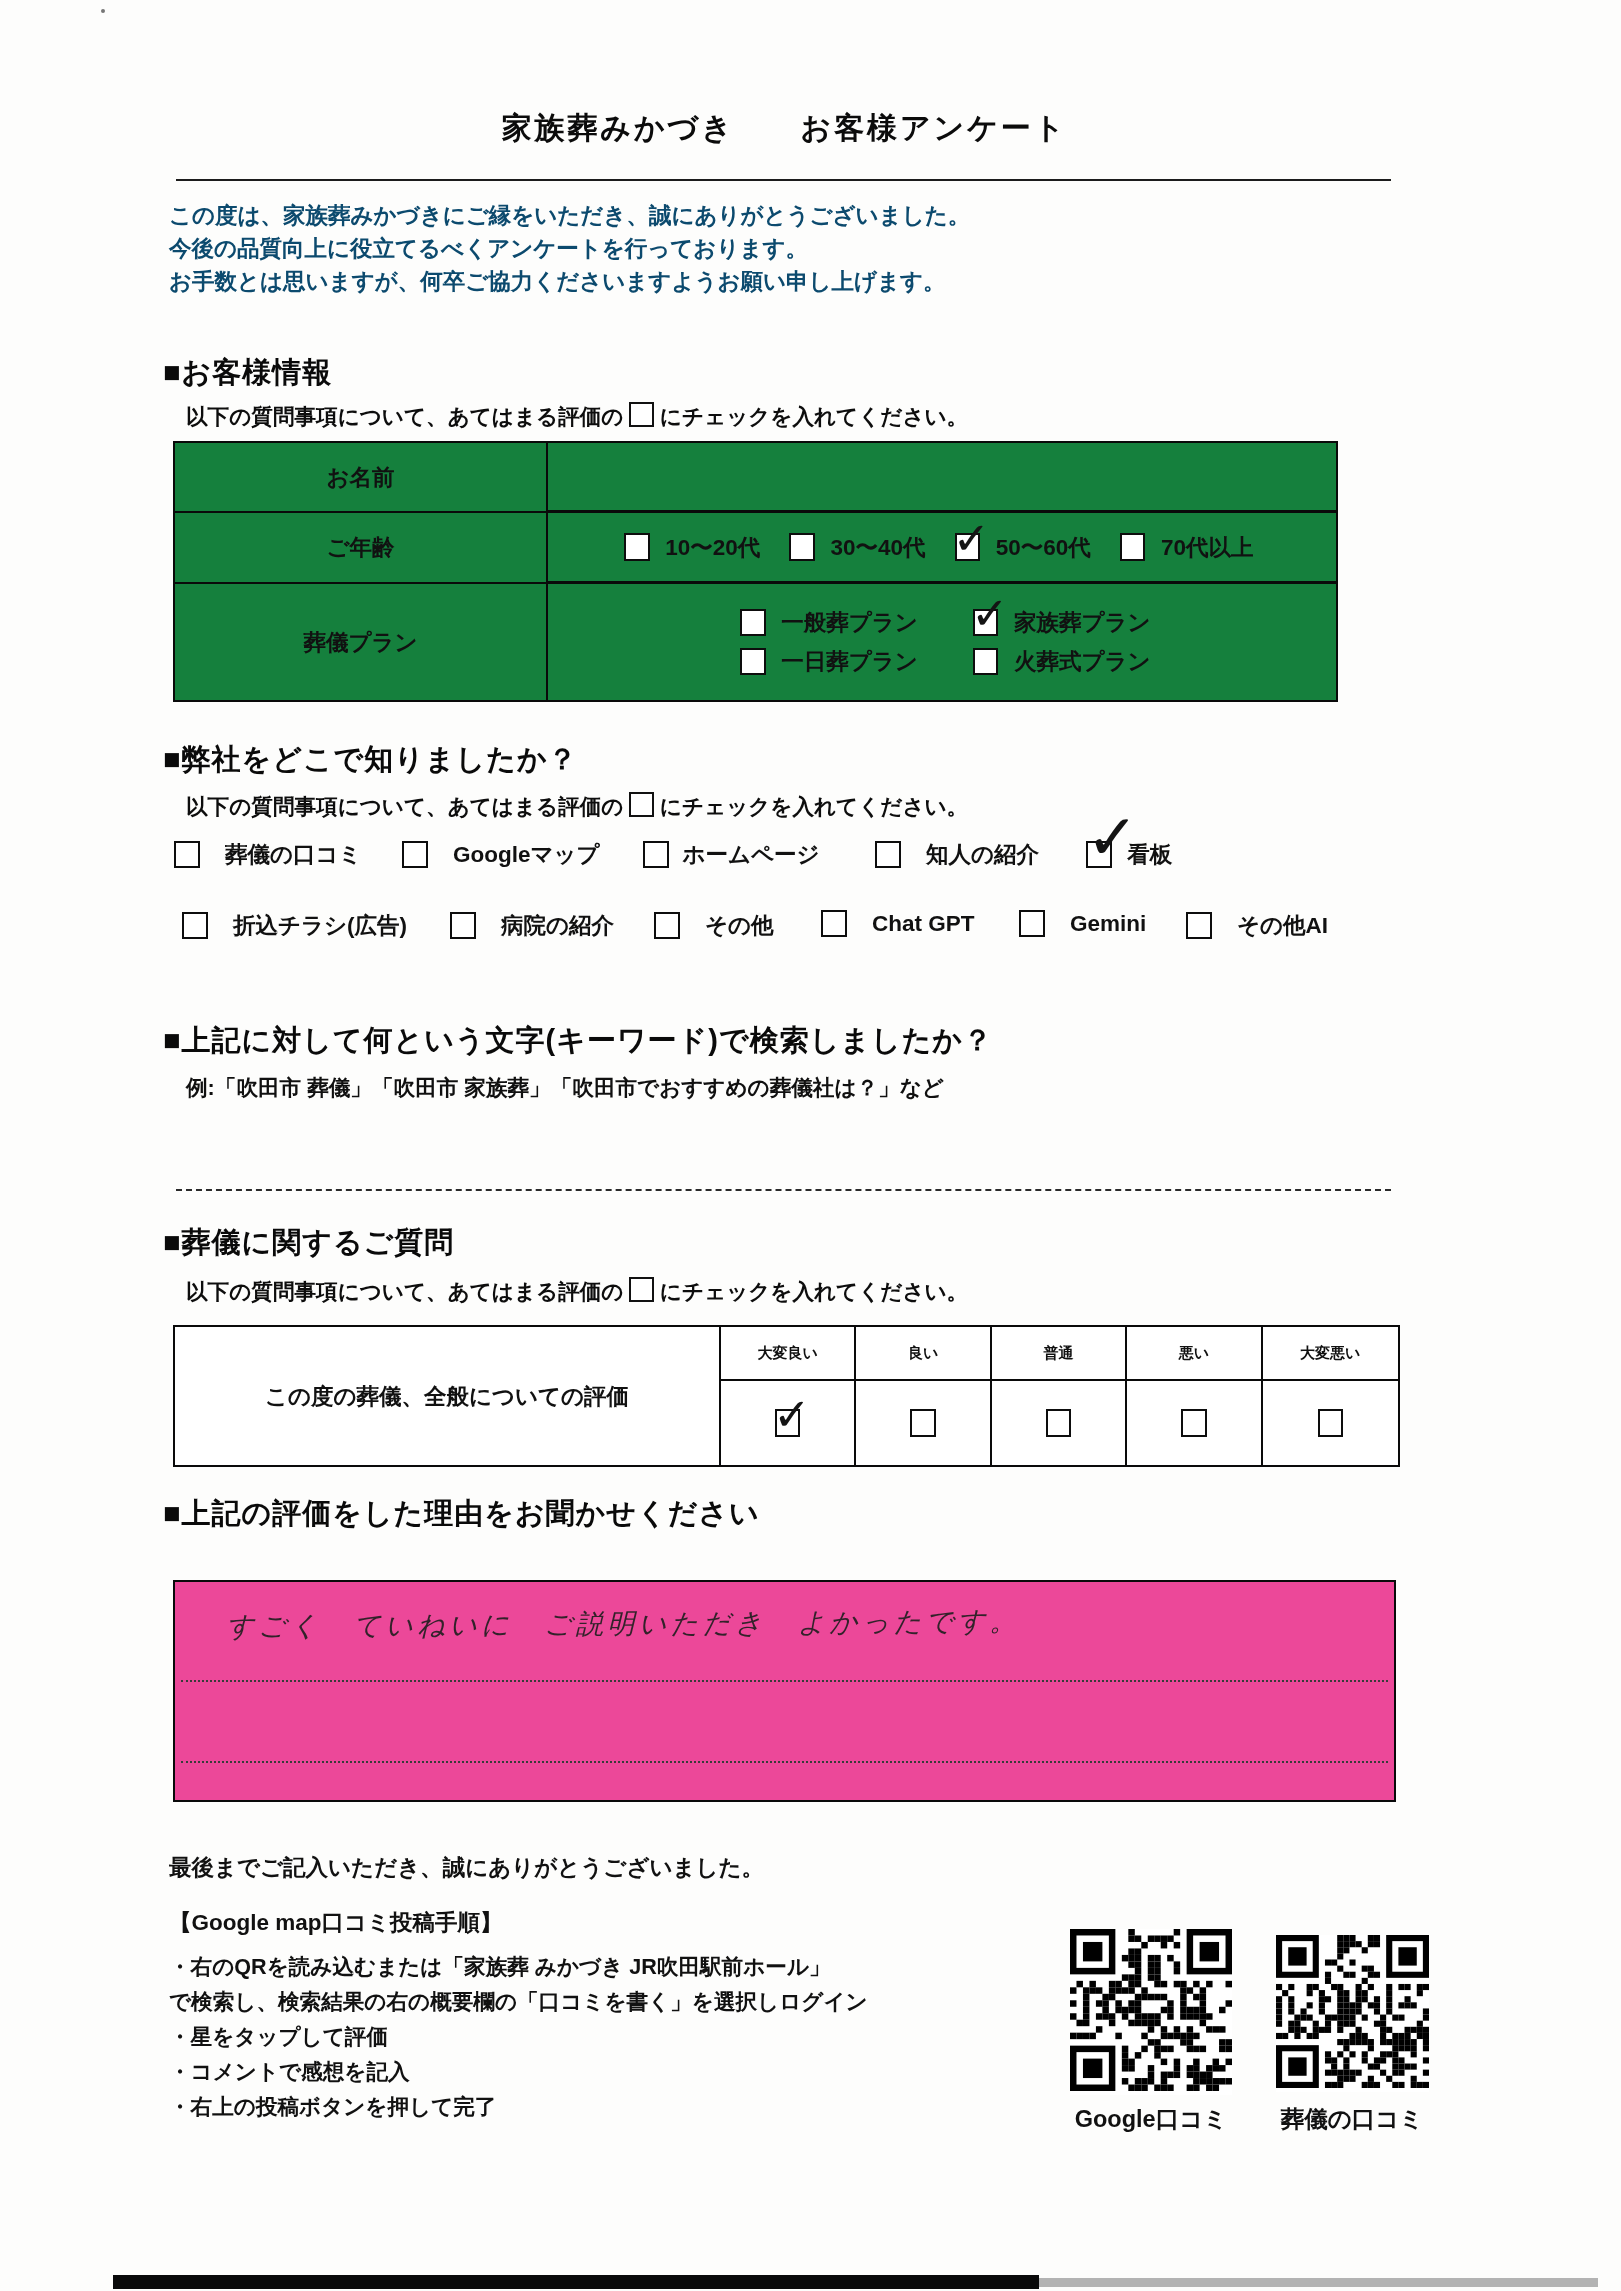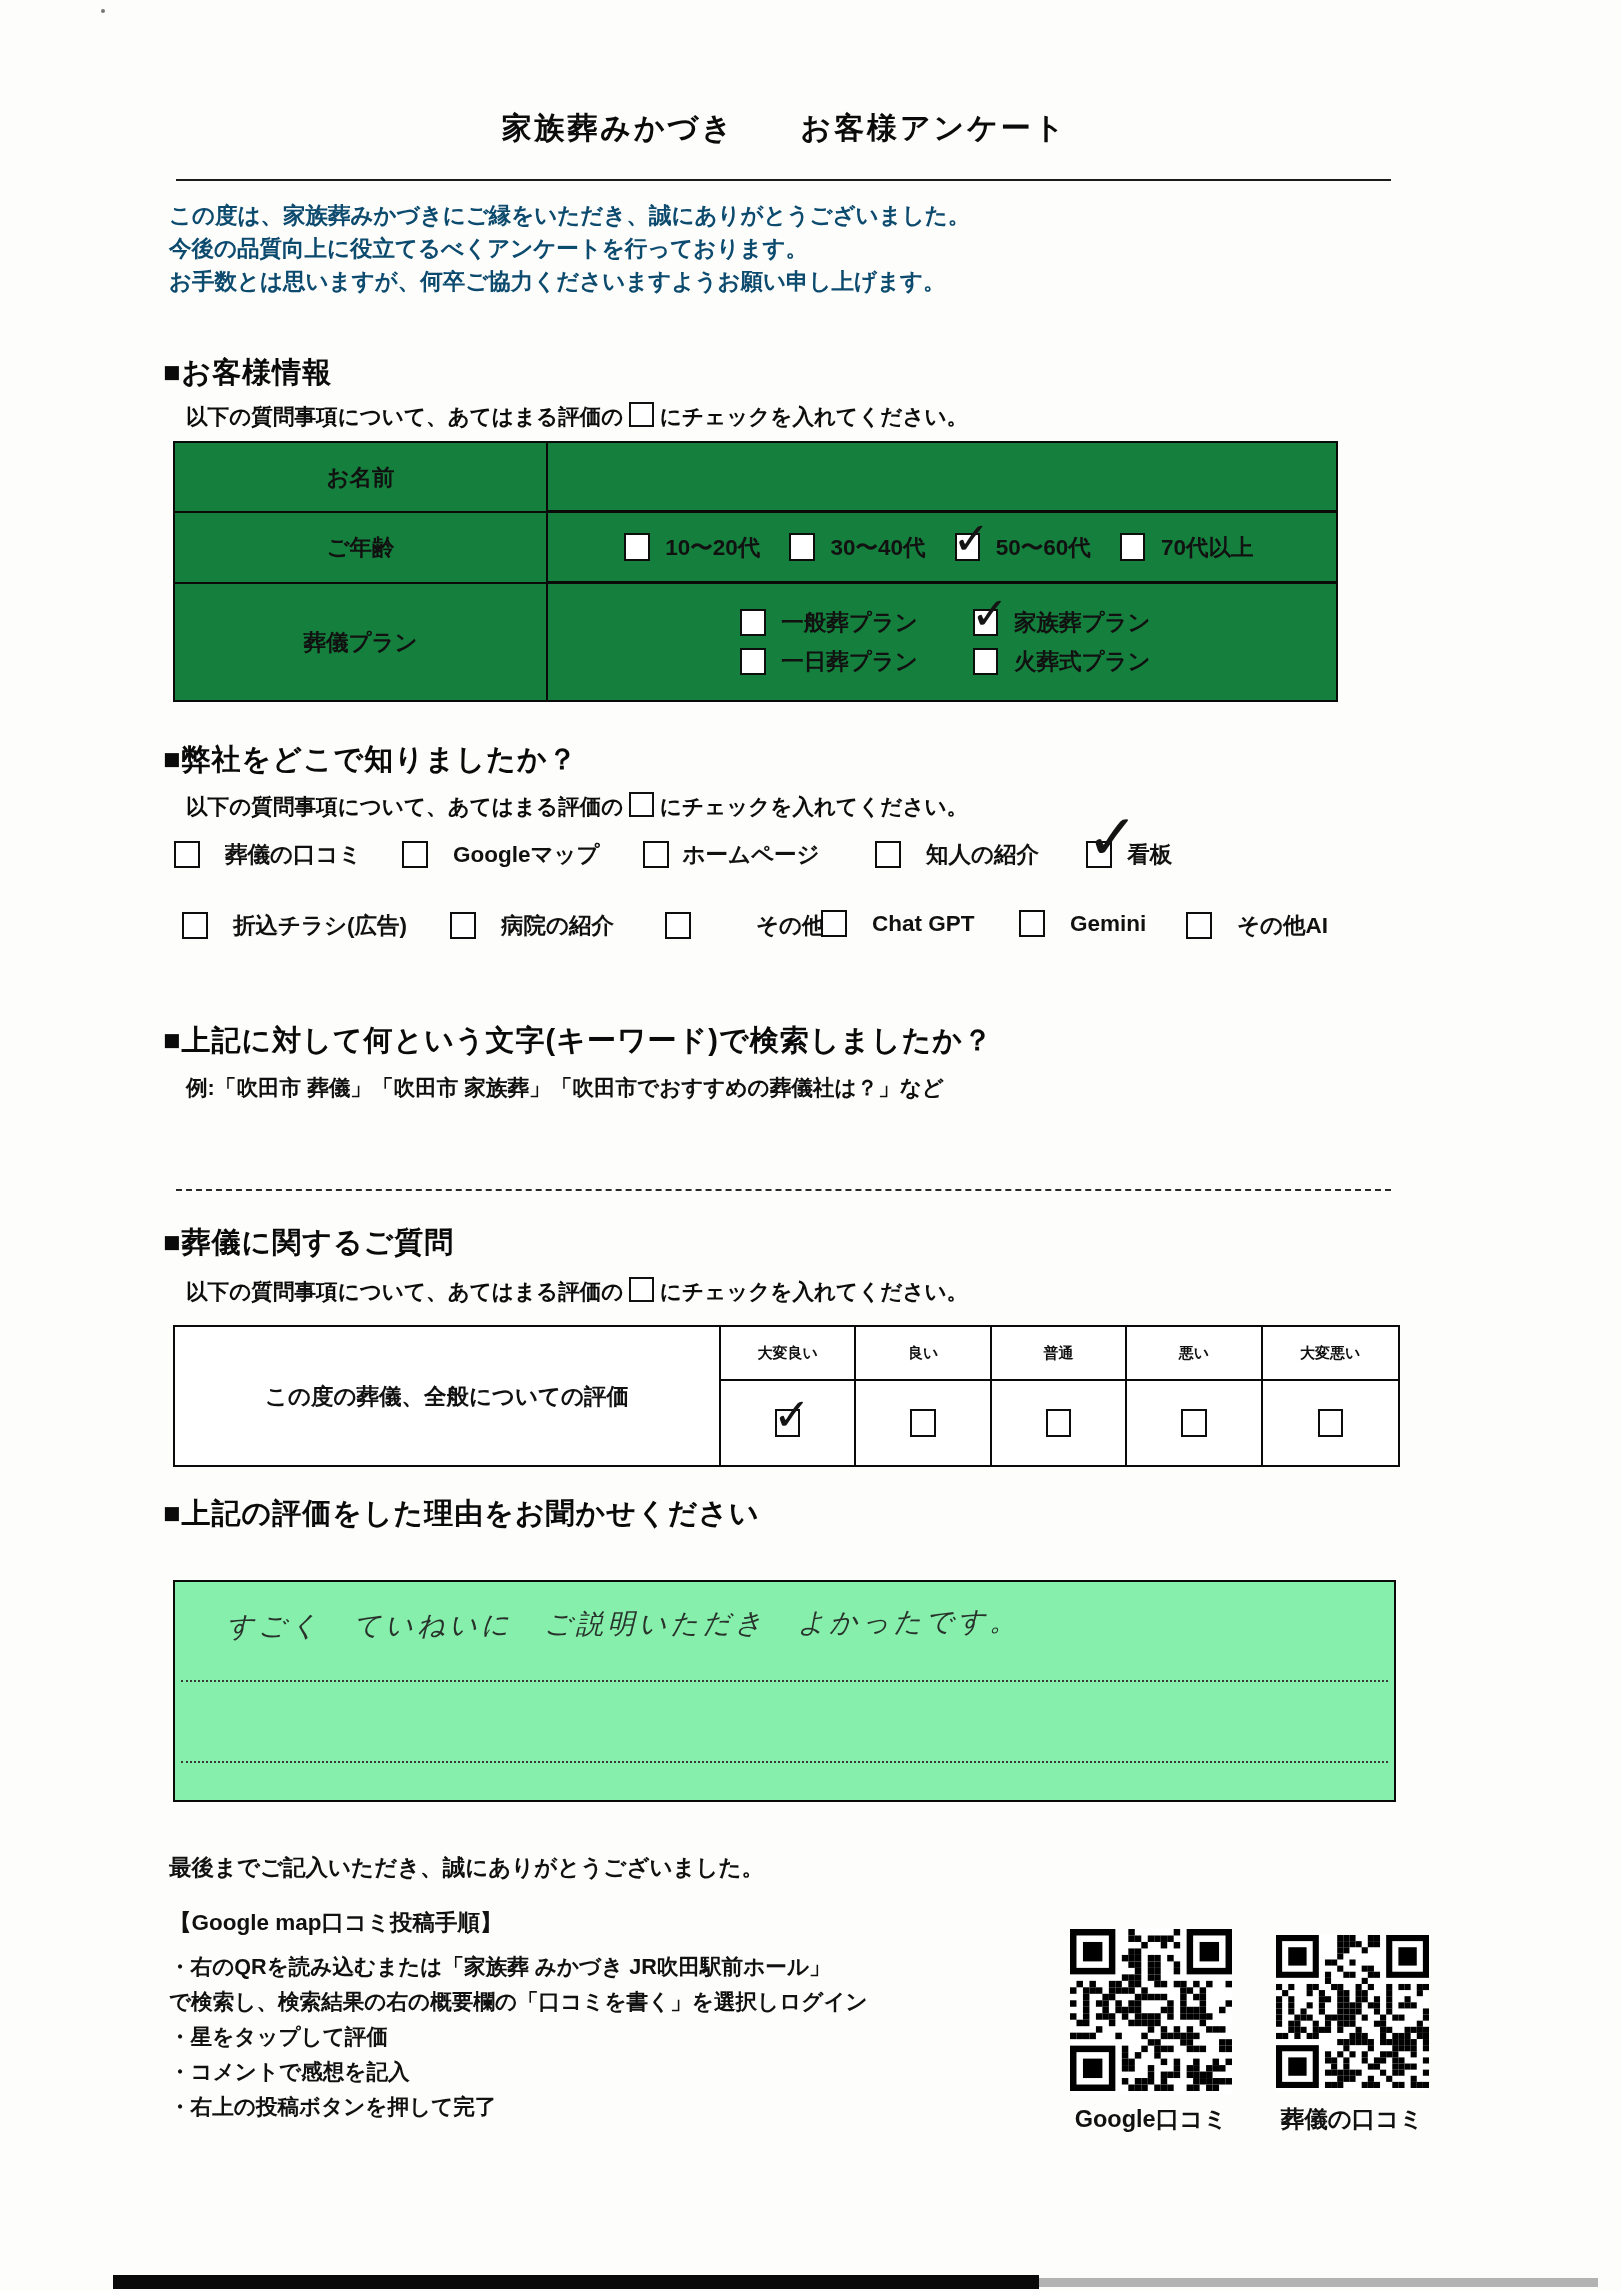--- a/index.html
+++ b/index.html
@@ -66,21 +66,21 @@
     font-size:22.5px;font-weight:700;}
   .t2-h{border-right:2.9px solid #0a0a0a;border-bottom:2.9px solid #0a0a0a;
     display:flex;align-items:center;justify-content:center;font-size:15px;font-weight:700;}
   .t2-h.last{border-right:none;}
   .t2-c{border-right:2.9px solid #0a0a0a;display:flex;align-items:center;justify-content:center;}
   .t2-c.last{border-right:none;}
 
   
   .comment-box{
     left:173px;top:1580px;width:1223px;height:222px;
-    border:2.9px solid #0a0a0a;background:#86efac;box-sizing:border-box;
+    border:2.9px solid #0a0a0a;background:#ec4899;box-sizing:border-box;
   }
   .answer-line{position:absolute;left:5.9px;right:5.9px;border-top:2px dotted #3a3a3a;}
   .handwriting{
     position:absolute;left:51px;top:23.5px;
     font-family:"DejaVu Serif","Liberation Serif",serif;
     font-style:italic;font-size:27.4px;letter-spacing:3.9px;color:#1e1e1e;
     transform:rotate(-0.4deg);opacity:.9;white-space:nowrap;
   }
 
   
@@ -204,21 +204,21 @@
 
   <div class="abs src-row" style="left:174px;top:910px;width:1225px;">
     <div class="cb-item" style="left:8px;align-items:center;">
       <span class="cb"></span>
       <span class="cb-label" style="margin-left:25.5px;">折込チラシ(広告)</span>
     </div>
     <div class="cb-item" style="left:276px;">
       <span class="cb"></span>
       <span class="cb-label" style="margin-left:25.5px;">病院の紹介</span>
     </div>
-    <div class="cb-item" style="left:491px;gap:40px;">
+    <div class="cb-item" style="left:480px;">
       <span class="cb"></span>
       <span class="cb-label" style="margin-left:25.5px;">その他</span>
     </div>
     <div class="cb-item" style="left:647px;">
       <span class="cb"></span>
       <span class="cb-label" style="margin-left:25.5px;">Chat GPT</span>
     </div>
     <div class="cb-item" style="left:845px;">
       <span class="cb"></span>
       <span class="cb-label" style="margin-left:25.5px;">Gemini</span>

